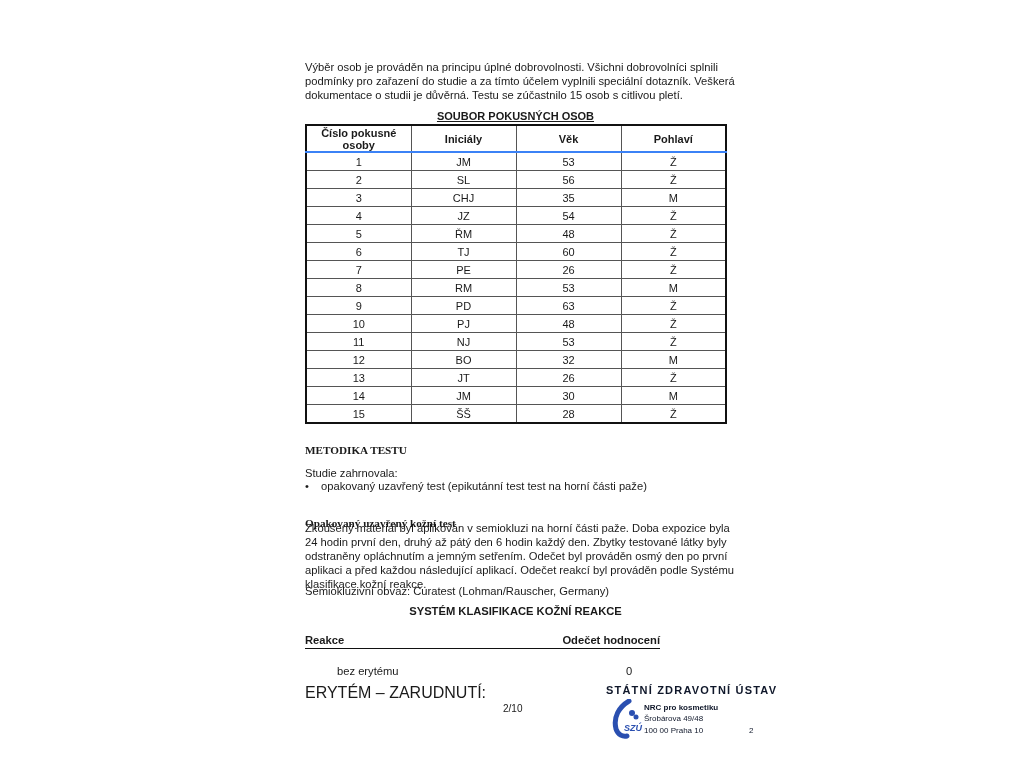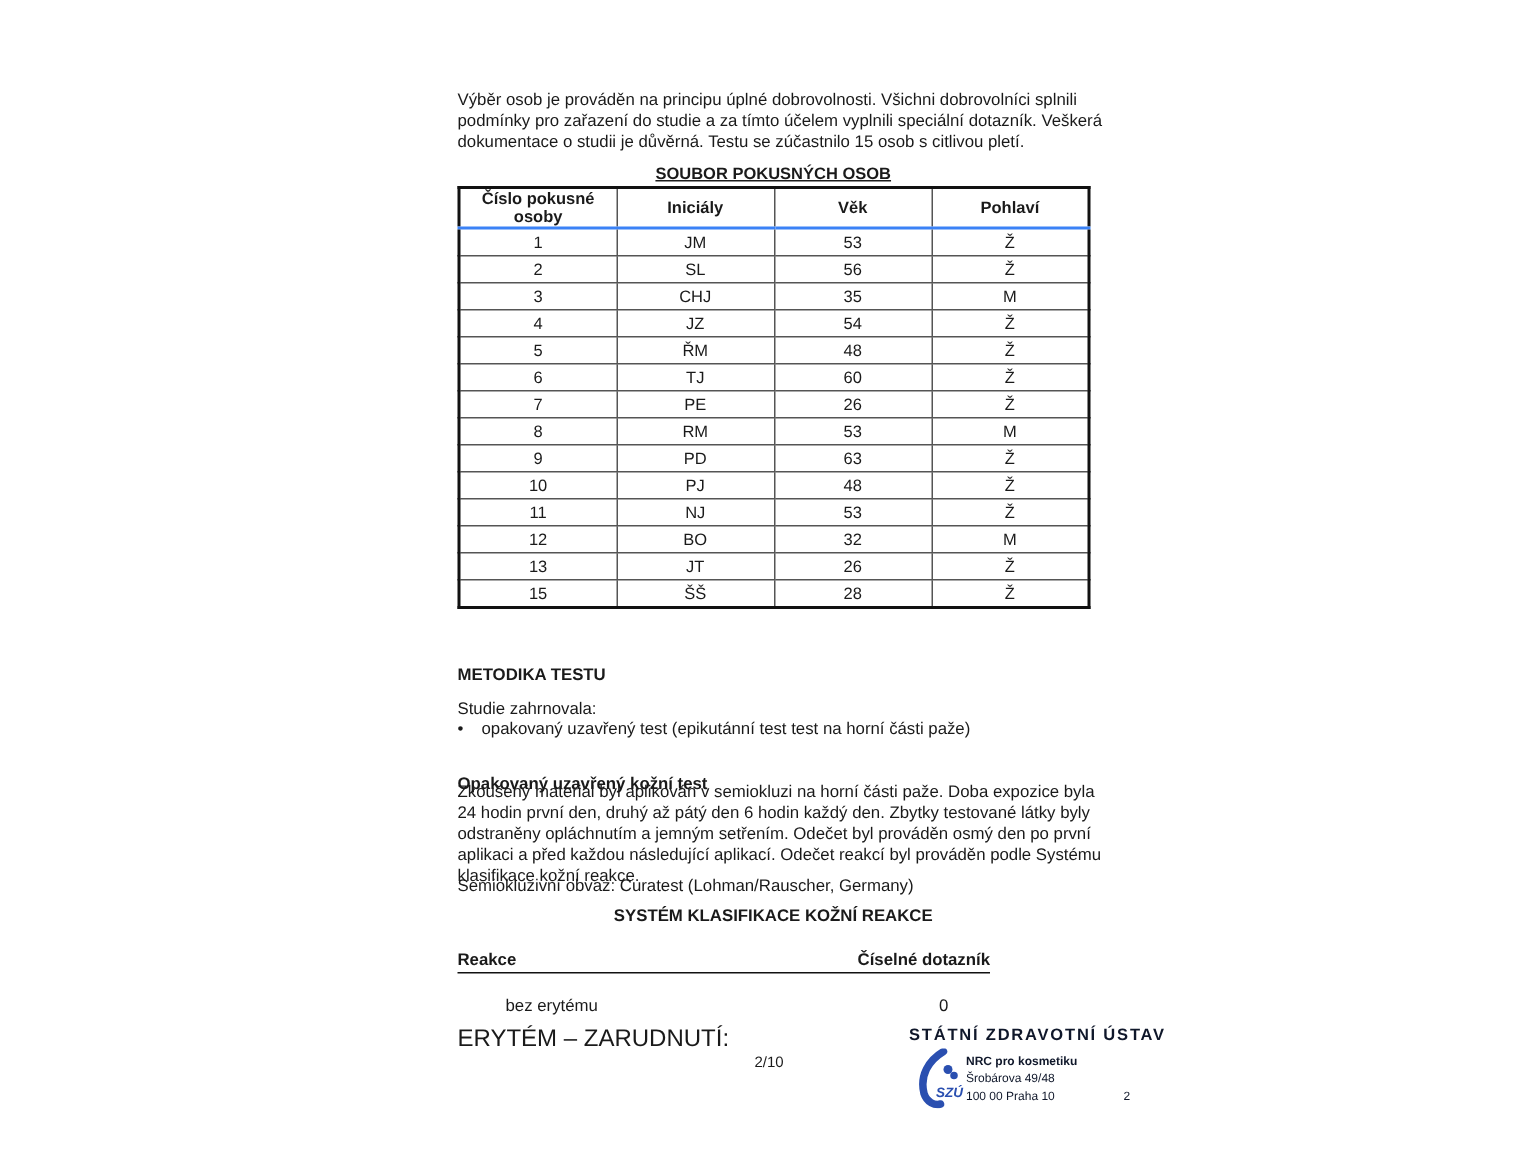--- a/index.html
+++ b/index.html
@@ -21,21 +21,21 @@
     table.subjects {
       position: absolute; left: 305px; top: 124px; width: 422px;
       border-collapse: collapse; border: 2px solid #111;
       font-size: 11px; table-layout: fixed;
     }
     table.subjects th, table.subjects td {
       border: 1px solid #555; text-align: center; padding: 0; height: 17px;
     }
     table.subjects th { font-weight: bold; height: 25px; line-height: 12px; border-bottom: 2px solid #3b82f6; }
     table.subjects col { width: 25%; }
-    .heading { position: absolute; left: 305px; font-weight: bold; font-size: 11.2px; }
+    .heading { position: absolute; left: 305px; font-weight: bold; font-size: 11.2px; font-family: Liberation Serif, serif; }
     .h-metodika { top: 444px; }
     .p-studie { top: 466px; }
     .bullet { position: absolute; left: 305px; top: 480px; font-size: 11.2px; }
     .bullet .dot { display: inline-block; width: 16px; }
     .h-opak { top: 504px; margin-top: 13px; }
     .p-method { top: 521px; }
     .p-obvaz { top: 584px; }
     .sys-title {
       position: absolute; left: 305px; width: 421px; top: 605px;
       text-align: center; font-weight: bold; font-size: 11.2px;
@@ -156,20 +156,26 @@
           <td>32</td>
           <td>M</td>
         </tr>
       <tr>
           <td>13</td>
           <td>JT</td>
           <td>26</td>
           <td>Ž</td>
         </tr>
       <tr>
+          <td>14</td>
+          <td>JM</td>
+          <td>30</td>
+          <td>M</td>
+        </tr>
+      <tr>
           <td>15</td>
           <td>ŠŠ</td>
           <td>28</td>
           <td>Ž</td>
         </tr>
     </tbody>
   </table>
 
   <div class="heading h-metodika">METODIKA TESTU</div>
   <p class="para p-studie">Studie zahrnovala:</p>
@@ -178,21 +184,21 @@
   </div>
 
   <div class="heading h-opak">Opakovaný uzavřený kožní test</div>
   <p class="para p-method">Zkoušený materiál byl aplikován v semiokluzi na horní části paže. Doba expozice byla 24 hodin první den, druhý až pátý den 6 hodin každý den. Zbytky testované látky byly odstraněny opláchnutím a jemným setřením. Odečet byl prováděn osmý den po první aplikaci a před každou následující aplikací. Odečet reakcí byl prováděn podle Systému klasifikace kožní reakce.</p>
   <p class="para p-obvaz">Semiokluzivní obvaz: Curatest (Lohman/Rauscher, Germany)</p>
 
   <div class="sys-title">SYSTÉM KLASIFIKACE KOŽNÍ REAKCE</div>
 
   <div class="react-header">
     <span class="left">Reakce</span>
-    <span class="right">Číselné dotazník</span>
+    <span class="right">Odečet hodnocení</span>
   </div>
   <div class="react-cat">ERYTÉM – ZARUDNUTÍ:</div>
   <div class="react-row">
     <span>bez erytému</span>
     <span class="val">0</span>
   </div>
 
   <div class="pagenum">2/10</div>
 
   <div class="stamp">

